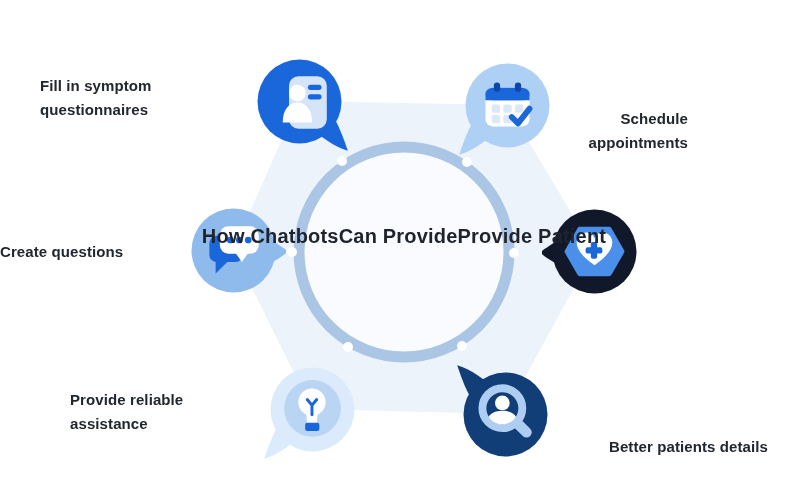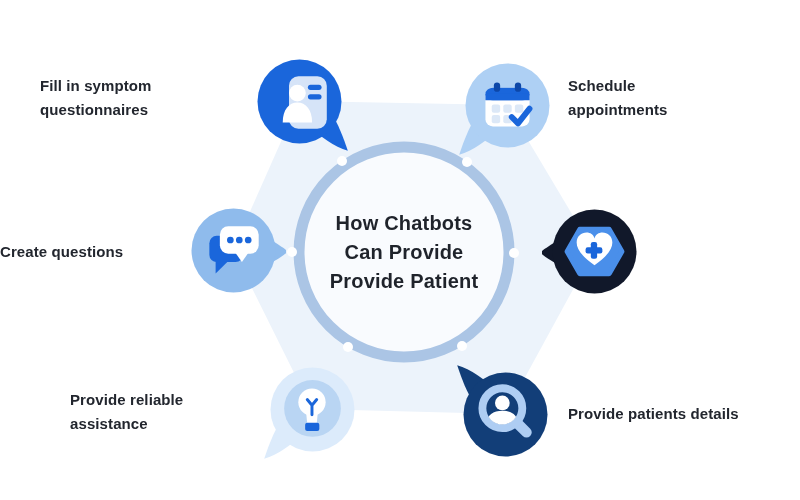--- a/index.html
+++ b/index.html
@@ -8,24 +8,24 @@
     font-family:"Liberation Sans",sans-serif;
   }
   .bg-svg,.overlay-svg{position:absolute;left:0;top:0;z-index:1;}
   .overlay-svg{z-index:5;pointer-events:none;}
   .icon-bubble{position:absolute;width:105px;height:105px;z-index:3;}
   .label{
     position:absolute;z-index:4;font-size:15px;font-weight:700;color:#22262e;
     line-height:24px;letter-spacing:.1px;
   }
   .label.right{}
-  .label.left{text-align:left;}
+  .label.left{text-align:right;margin-top:33px;}
   .center-title{
-    position:absolute;left:304px;top:192px;width:200px;height:120px;z-index:4;
-    display:flex;flex-direction:column;align-items:center;justify-content:center;
+    position:absolute;left:304px;top:176px;width:200px;height:120px;z-index:4;
+    display:flex;flex-direction:row;align-items:center;justify-content:center;
   }
   .center-title .line{
     font-size:20px;font-weight:700;color:#1f232b;line-height:29px;letter-spacing:.2px;
     text-align:center;white-space:nowrap;
   }
 </style>
 </head>
 <body>
 
 <div class="stage">
@@ -126,15 +126,15 @@
 
   <div class="label right" style="left:40px;top:74px;width:200px">Fill in symptom questionnaires</div>
 
   <div class="label left" style="left:568px;top:74px;width:120px">Schedule appointments</div>
 
   <div class="label right" style="left:0px;top:240px;width:162px">Create questions</div>
 
 
   <div class="label right" style="left:70px;top:388px;width:170px">Provide reliable assistance</div>
 
-  <div class="label left" style="left:568px;top:402px;width:200px">Provide patients details</div>
+  <div class="label left" style="left:568px;top:402px;width:200px">Better patients details</div>
 
 </div>
 
 </body></html>

